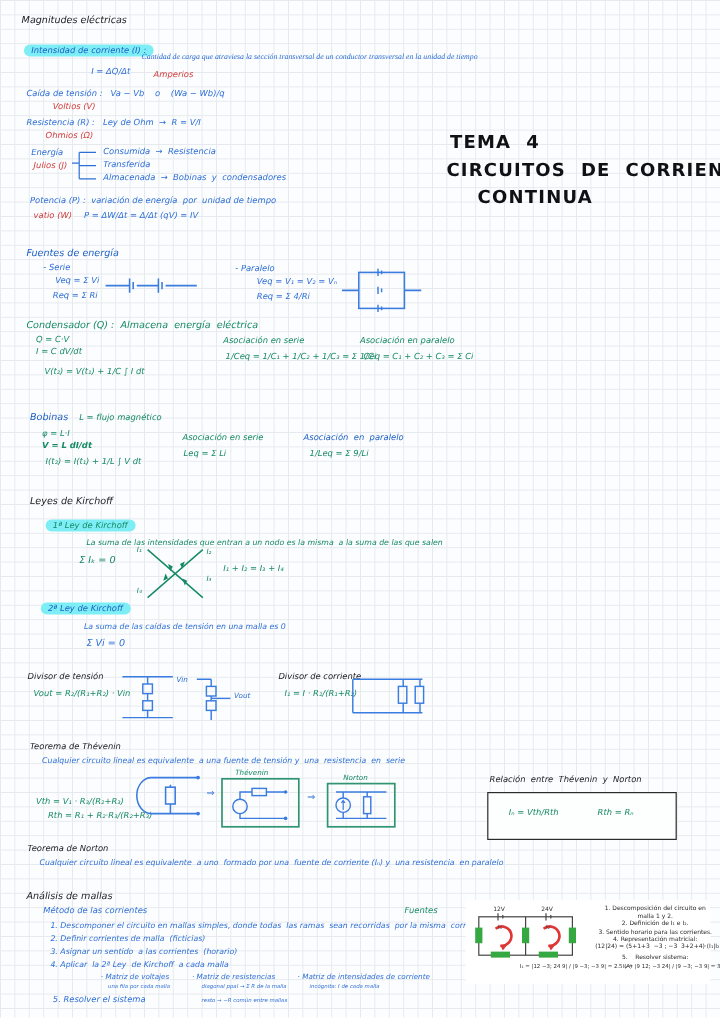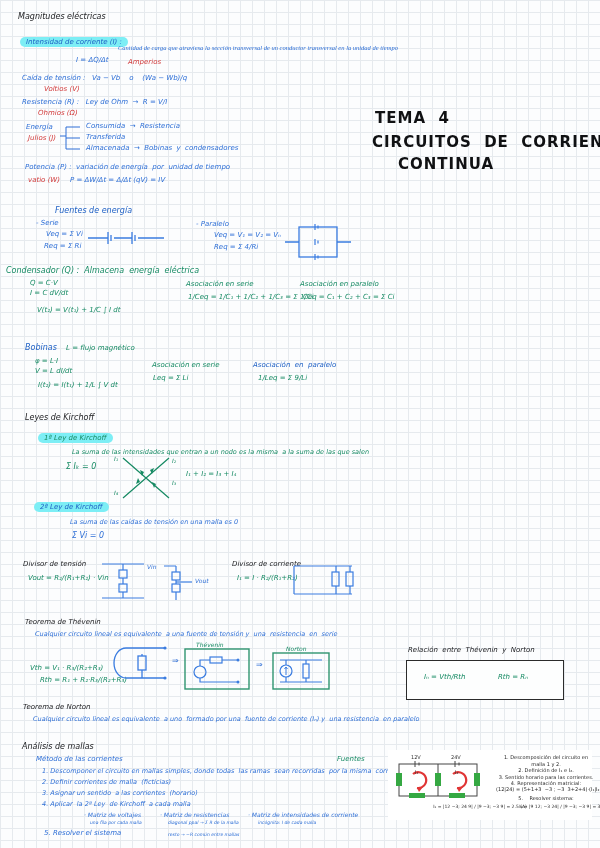--- a/index.html
+++ b/index.html
@@ -59,50 +59,50 @@
     <path d="M2 14 H8 M8 5 V27 M8 5 H22 M8 16 H22 M8 27 H22" stroke="#2e6fd6" stroke-width="1" fill="none"></path>
   </svg>
   <div class="t hw b" style="left:86px;top:122px;">Consumida  →  Resistencia</div>
   <div class="t hw b" style="left:86px;top:133px;">Transferida</div>
   <div class="t hw b" style="left:86px;top:144px;">Almacenada  →  Bobinas  y  condensadores</div>
 
   <div class="t hw b" style="left:25px;top:163px;">Potencia (P) :  variación de energía  por  unidad de tiempo</div>
   <div class="t hw r" style="left:28px;top:176px;">vatio (W)</div>
   <div class="t hw b" style="left:70px;top:176px;">P = ΔW/Δt = Δ/Δt (qV) = IV</div>
 
-  <div class="t hw bd s8" style="left:22px;top:206px;margin-left:33px;">Fuentes de energía</div>
+  <div class="t hw bd s8" style="left:22px;top:206px;">Fuentes de energía</div>
   <div class="t hw b" style="left:36px;top:219px;">- Serie</div>
   <div class="t hw b" style="left:46px;top:230px;">Veq = Σ Vi</div>
   <div class="t hw b" style="left:44px;top:242px;">Req = Σ Ri</div>
   <svg width="76" height="16" style="left:88px;top:230px;">
     <path d="M0 8 H20 M26 8 H44 M50 8 H76" stroke="#3a7ce0" stroke-width="1.3" fill="none"></path>
     <path d="M20 2 V14 M23 5 V11 M44 2 V14 M47 5 V11" stroke="#3a7ce0" stroke-width="1.3" fill="none"></path>
   </svg>
   <div class="t hw b" style="left:196px;top:220px;">- Paralelo</div>
   <div class="t hw b" style="left:214px;top:231px;">Veq = V₁ = V₂ = Vₙ</div>
   <div class="t hw b" style="left:214px;top:243px;">Req = Σ 4/Ri</div>
   <svg width="66" height="36" style="left:285px;top:224px;">
     <path d="M0 18 H14 M52 18 H66" stroke="#3a7ce0" stroke-width="1.3" fill="none"></path>
     <rect x="14" y="3" width="38" height="30" stroke="#3a7ce0" stroke-width="1.3" fill="none"></rect>
     <path d="M30 0 V6 M33 1.5 V4.5 M30 15 V21 M33 16.5 V19.5 M30 30 V36 M33 31.5 V34.5" stroke="#3a7ce0" stroke-width="1.2" fill="none"></path>
   </svg>
 
-  <div class="t hw g s8" style="left:6px;top:266px;">Condensador (Q) :  Almacena  energía  eléctrica</div>
+  <div class="t hw g s8" style="left:22px;top:266px;">Condensador (Q) :  Almacena  energía  eléctrica</div>
   <div class="t hw g" style="left:30px;top:279px;">Q = C·V</div>
   <div class="t hw g" style="left:30px;top:289px;">I = C dV/dt</div>
   <div class="t hw g" style="left:37px;top:306px;">V(t₂) = V(t₁) + 1/C ∫ I dt</div>
   <div class="t hw g" style="left:186px;top:280px;">Asociación en serie</div>
   <div class="t hw g" style="left:188px;top:293px;">1/Ceq = 1/C₁ + 1/C₂ + 1/C₃ = Σ 1/Ci</div>
   <div class="t hw g" style="left:300px;top:280px;">Asociación en paralelo</div>
   <div class="t hw g" style="left:303px;top:293px;">Ceq = C₁ + C₂ + C₃ = Σ Ci</div>
 
   <div class="t hw bd s8" style="left:25px;top:343px;">Bobinas</div>
   <div class="t hw g" style="left:66px;top:344px;">L = flujo magnético</div>
   <div class="t hw g" style="left:35px;top:357px;">φ = L·I</div>
-  <div class="t hw g" style="left:35px;top:367px;">V = L dI/dt</div>
+  <div class="t hw g" style="left:35px;top:367px;font-weight:bold;">V = L dI/dt</div>
   <div class="t hw g" style="left:38px;top:381px;">I(t₂) = I(t₁) + 1/L ∫ V dt</div>
   <div class="t hw g" style="left:152px;top:361px;">Asociación en serie</div>
   <div class="t hw g" style="left:153px;top:374px;">Leq = Σ Li</div>
   <div class="t hw bd" style="left:253px;top:361px;">Asociación  en  paralelo</div>
   <div class="t hw g" style="left:258px;top:374px;">1/Leq = Σ 9/Li</div>
 
   <div class="t hw k s8" style="left:25px;top:413px;">Leyes de Kirchoff</div>
   <div class="t hw g hl" style="left:38px;top:433px;">1ª Ley de Kirchoff</div>
   <div class="t hw g s65" style="left:72px;top:449px;">La suma de las intensidades que entran a un nodo es la misma  a la suma de las que salen</div>
   <div class="t hw g s8" style="left:66px;top:462px;">Σ Iₖ = 0</div>

